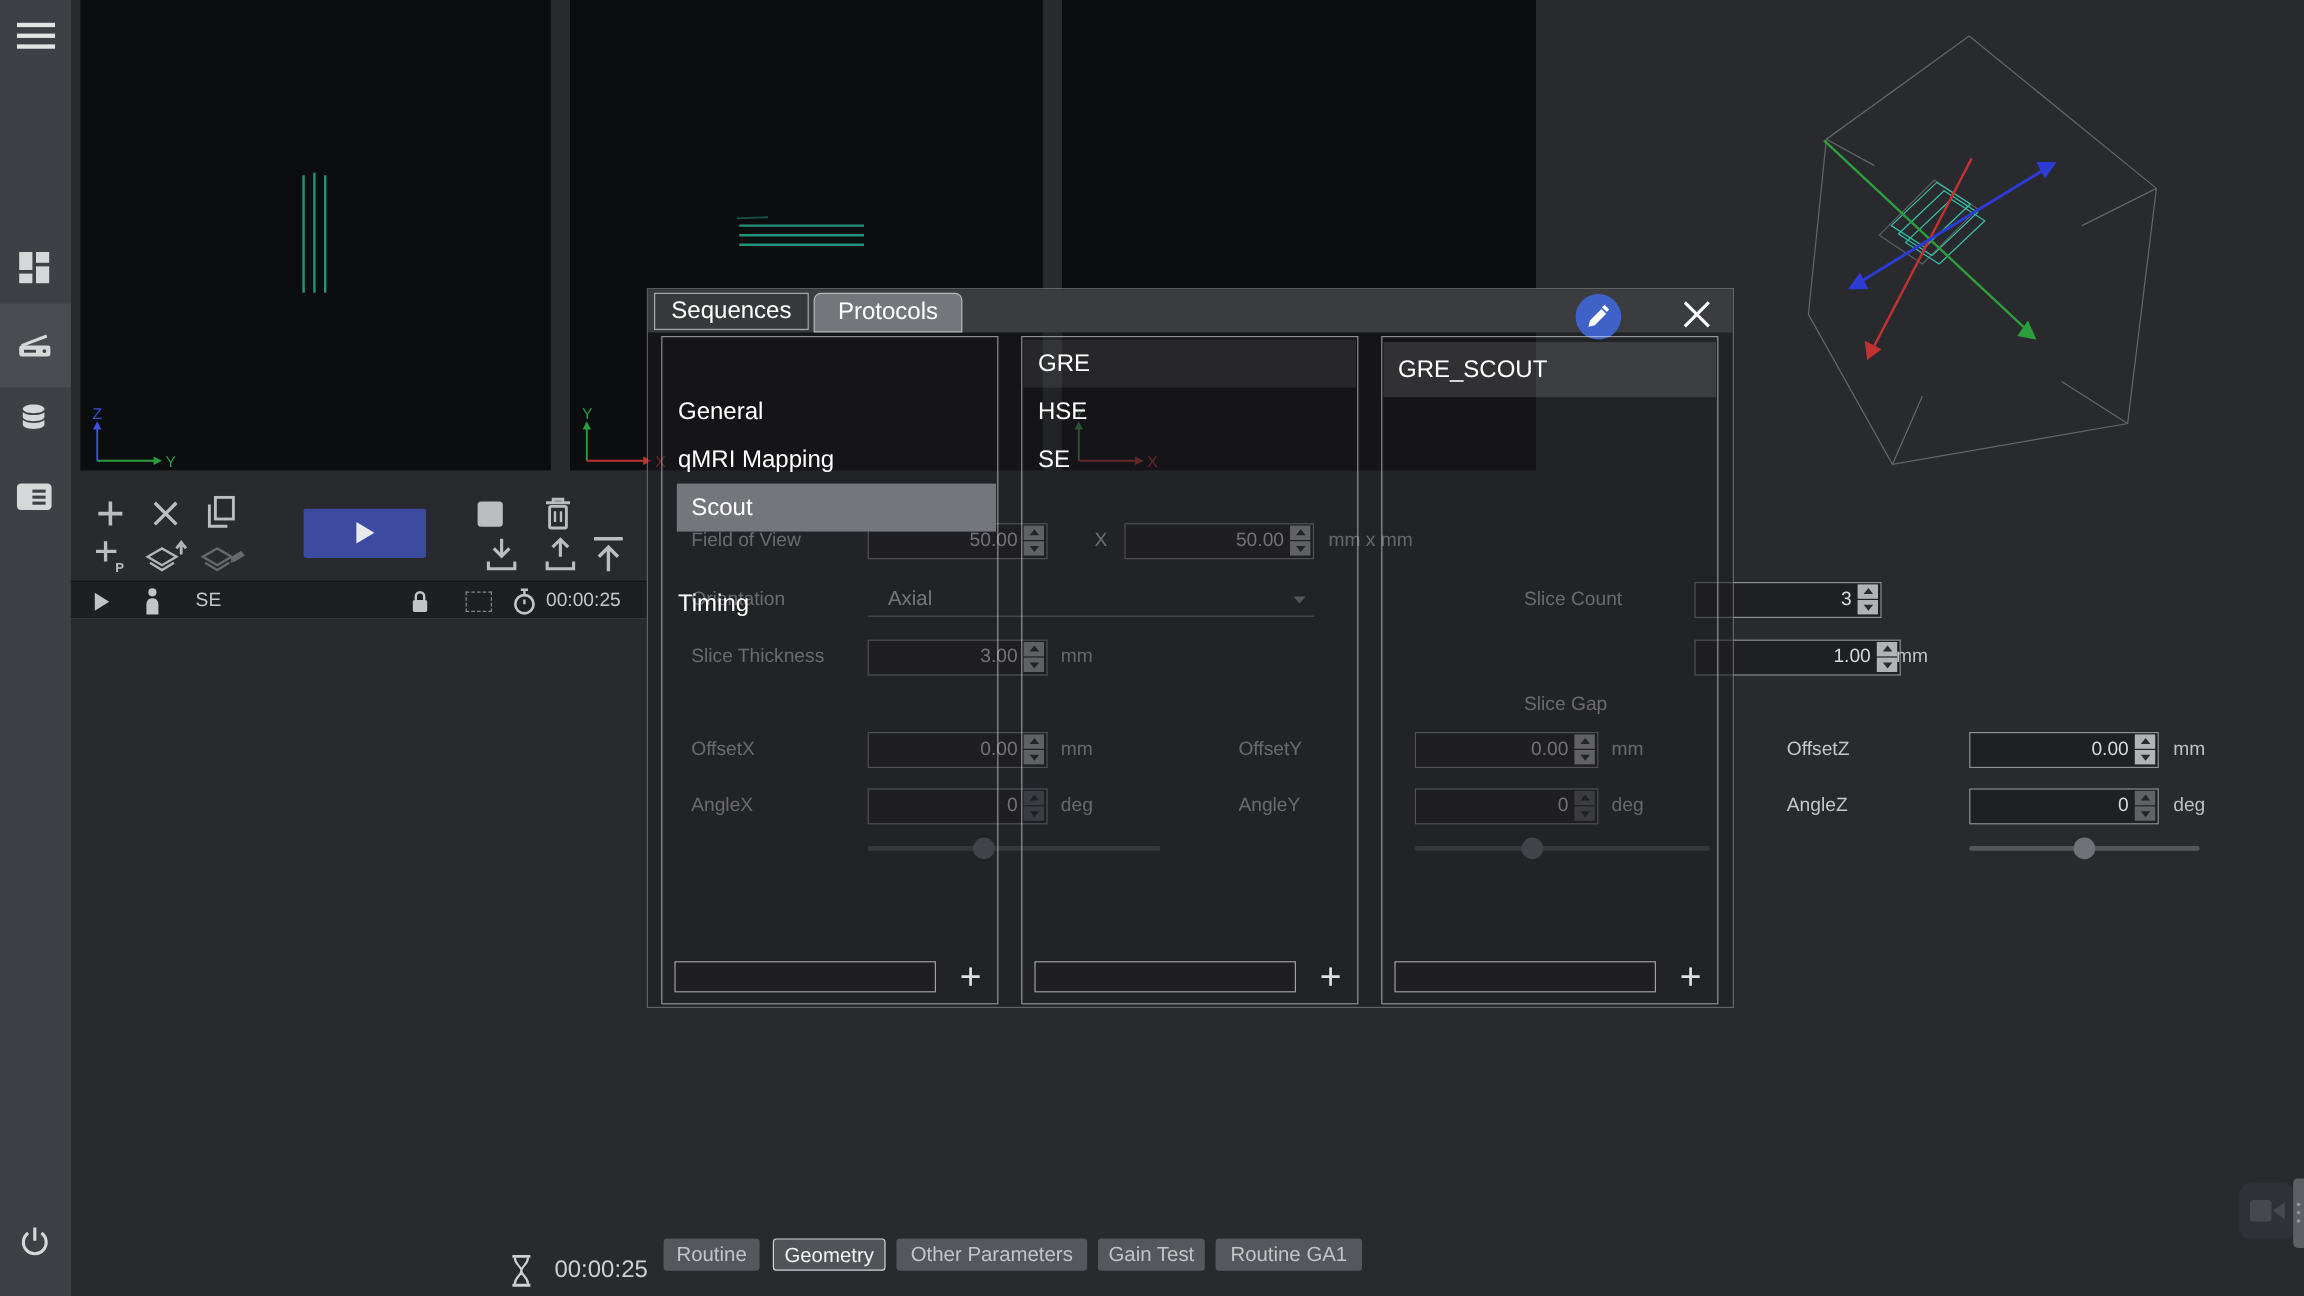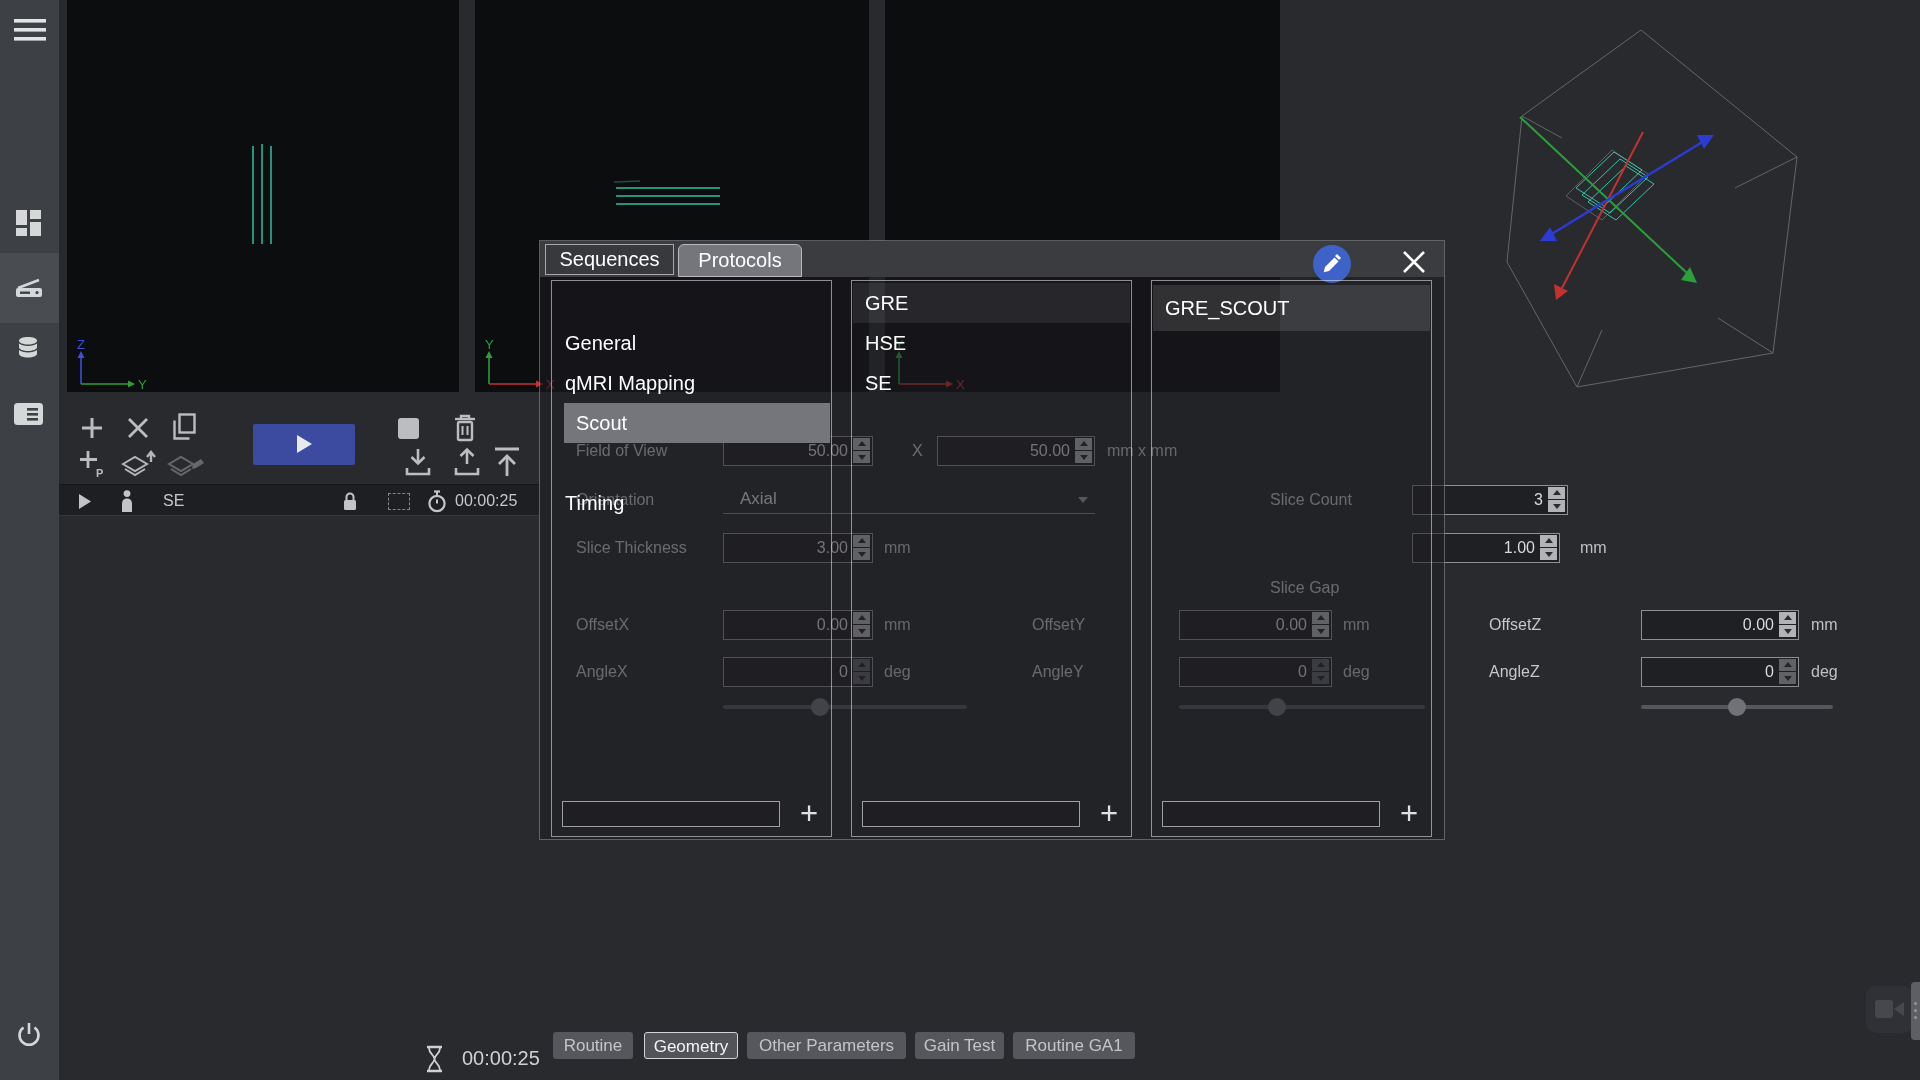--- a/index.html
+++ b/index.html
@@ -253,21 +253,21 @@
   <div class="fbox" style="left:723px;top:533px;width:150px;">
     <span class="fval">3.00</span>
     <div class="spin">
         <div class="spb up"></div>
         <div class="spb dn"></div>
       </div>
   </div>
   <span class="funit" style="left:884px;top:533px;">mm</span>
 
   <span class="flabel" style="left:1270px;top:533px;margin-top:40px;">Slice Gap</span>
-  <div class="fbox" style="left:1412px;top:533px;width:148px;">
+  <div class="fbox" style="left:1412px;top:533px;width:172px;">
     <span class="fval">1.00</span>
     <div class="spin">
         <div class="spb up"></div>
         <div class="spb dn"></div>
       </div>
   </div>
   <span class="funit" style="left:1580px;top:533px;">mm</span>
 
   <span class="flabel" style="left:576px;top:610px;">OffsetX</span>
   <div class="fbox" style="left:723px;top:610px;width:150px;">

